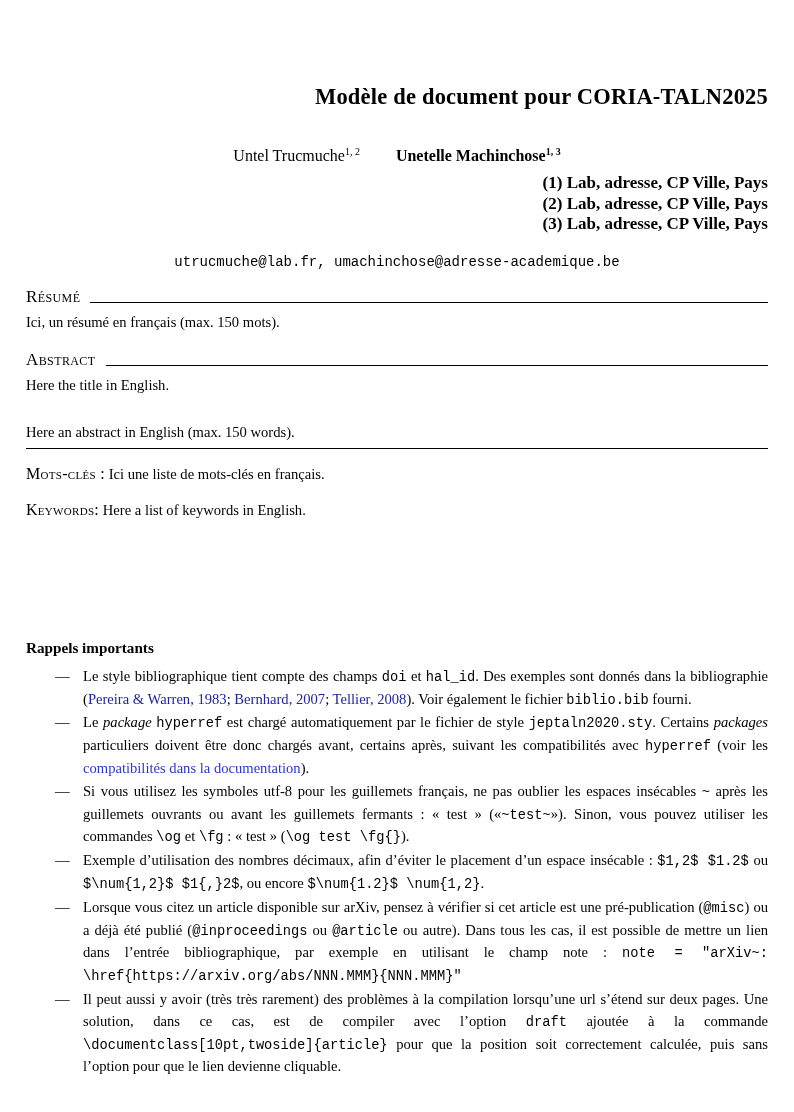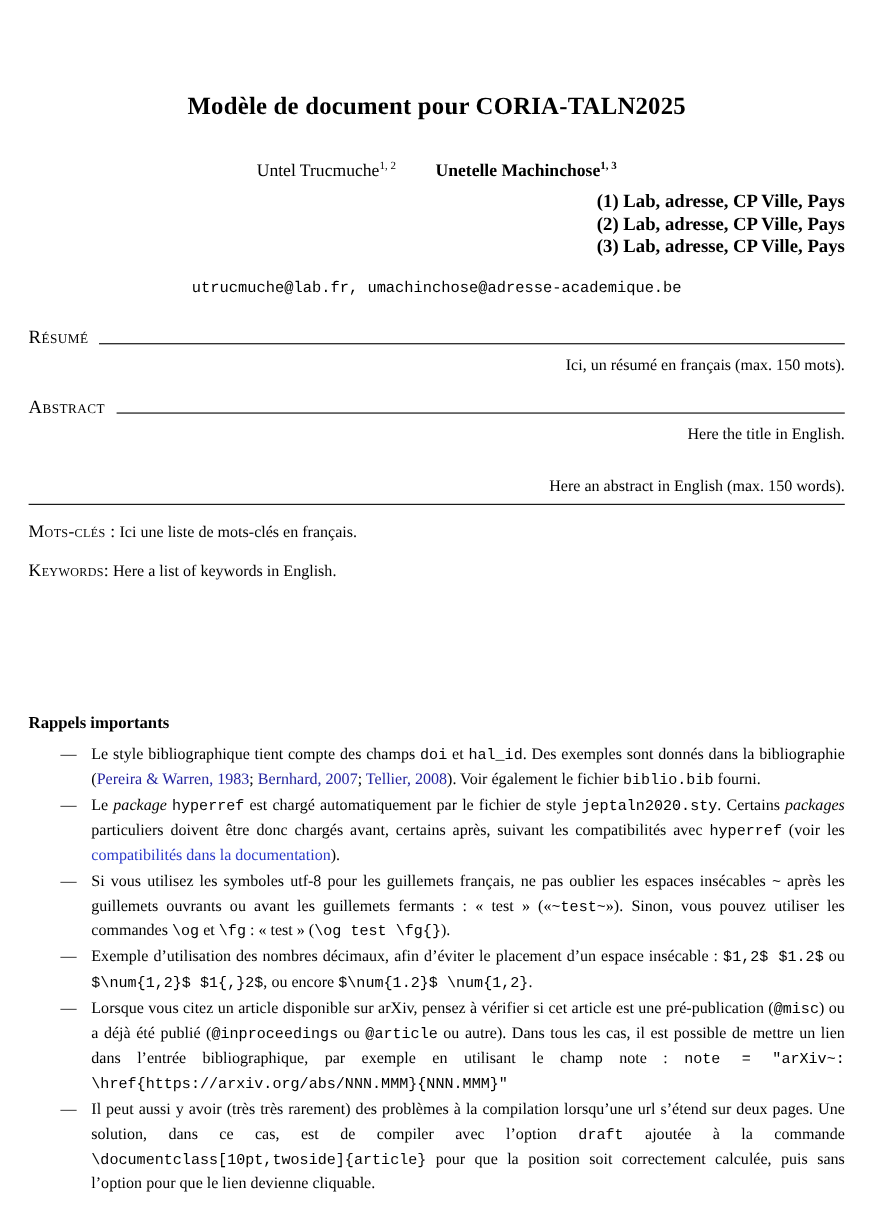--- a/index.html
+++ b/index.html
@@ -10,57 +10,57 @@
     position: relative;
     color: #000;
     font-family: "Liberation Serif", serif;
   }
   .page { width: 794px; height: 1112px; padding: 0 26px; }
 
   .title {
     padding-top: 84px;
     font-size: 22.5px;
     font-weight: 700;
-    text-align: center;
+    text-align: right;
     letter-spacing: 0.2px;
   }
 
   .authors { margin-top: 37px; text-align: center; font-size: 16px; }
   .author + .author { margin-left: 32px; font-weight: bold; }
   .author sup { font-size: 10px; vertical-align: super; line-height: 0; }
 
   .affils { margin-top: 8px; }
   .affil { text-align: right; font-size: 17px; line-height: 20.6px; font-weight: bold; }
 
   .emails {
     margin-top: 19px; text-align: center;
     font-family: "Liberation Mono", monospace;
     font-size: 14px;
   }
 
-  .absec-resume { margin-top: 27px; }
+  .absec-resume { margin-top: 17px; }
   .absec-abstract { margin-top: 17px; }
 
   .sec-head { display: flex; }
   .sc-label {
     font-variant: small-caps;
     font-size: 17px;
     letter-spacing: 0.4px;
     white-space: nowrap;
   }
   .rule-line {
     flex: 1;
     border-bottom: 1.4px solid #000;
     margin-left: 10px;
     margin-bottom: 4px;
     align-self: flex-end;
   }
   .full-rule { border-bottom: 1.4px solid #000; margin-top: 5px; }
 
-  .body-text { font-size: 14.6px; line-height: 21px; margin-top: 5px; text-align: right; }
+  .body-text { font-size: 14.6px; line-height: 21px; margin-top: 5px; }
   .bold { font-weight: 400; }
   .abstract-entext { margin-top: 26px; }
 
   .kw-line { font-size: 14.6px; line-height: 21px; margin-top: 14px; }
   .kw-label { font-variant: small-caps; font-size: 16px; letter-spacing: 0.3px; }
 
   .reminders-heading {
     margin-top: 118px;
     font-size: 15.2px;
     font-weight: 700;

